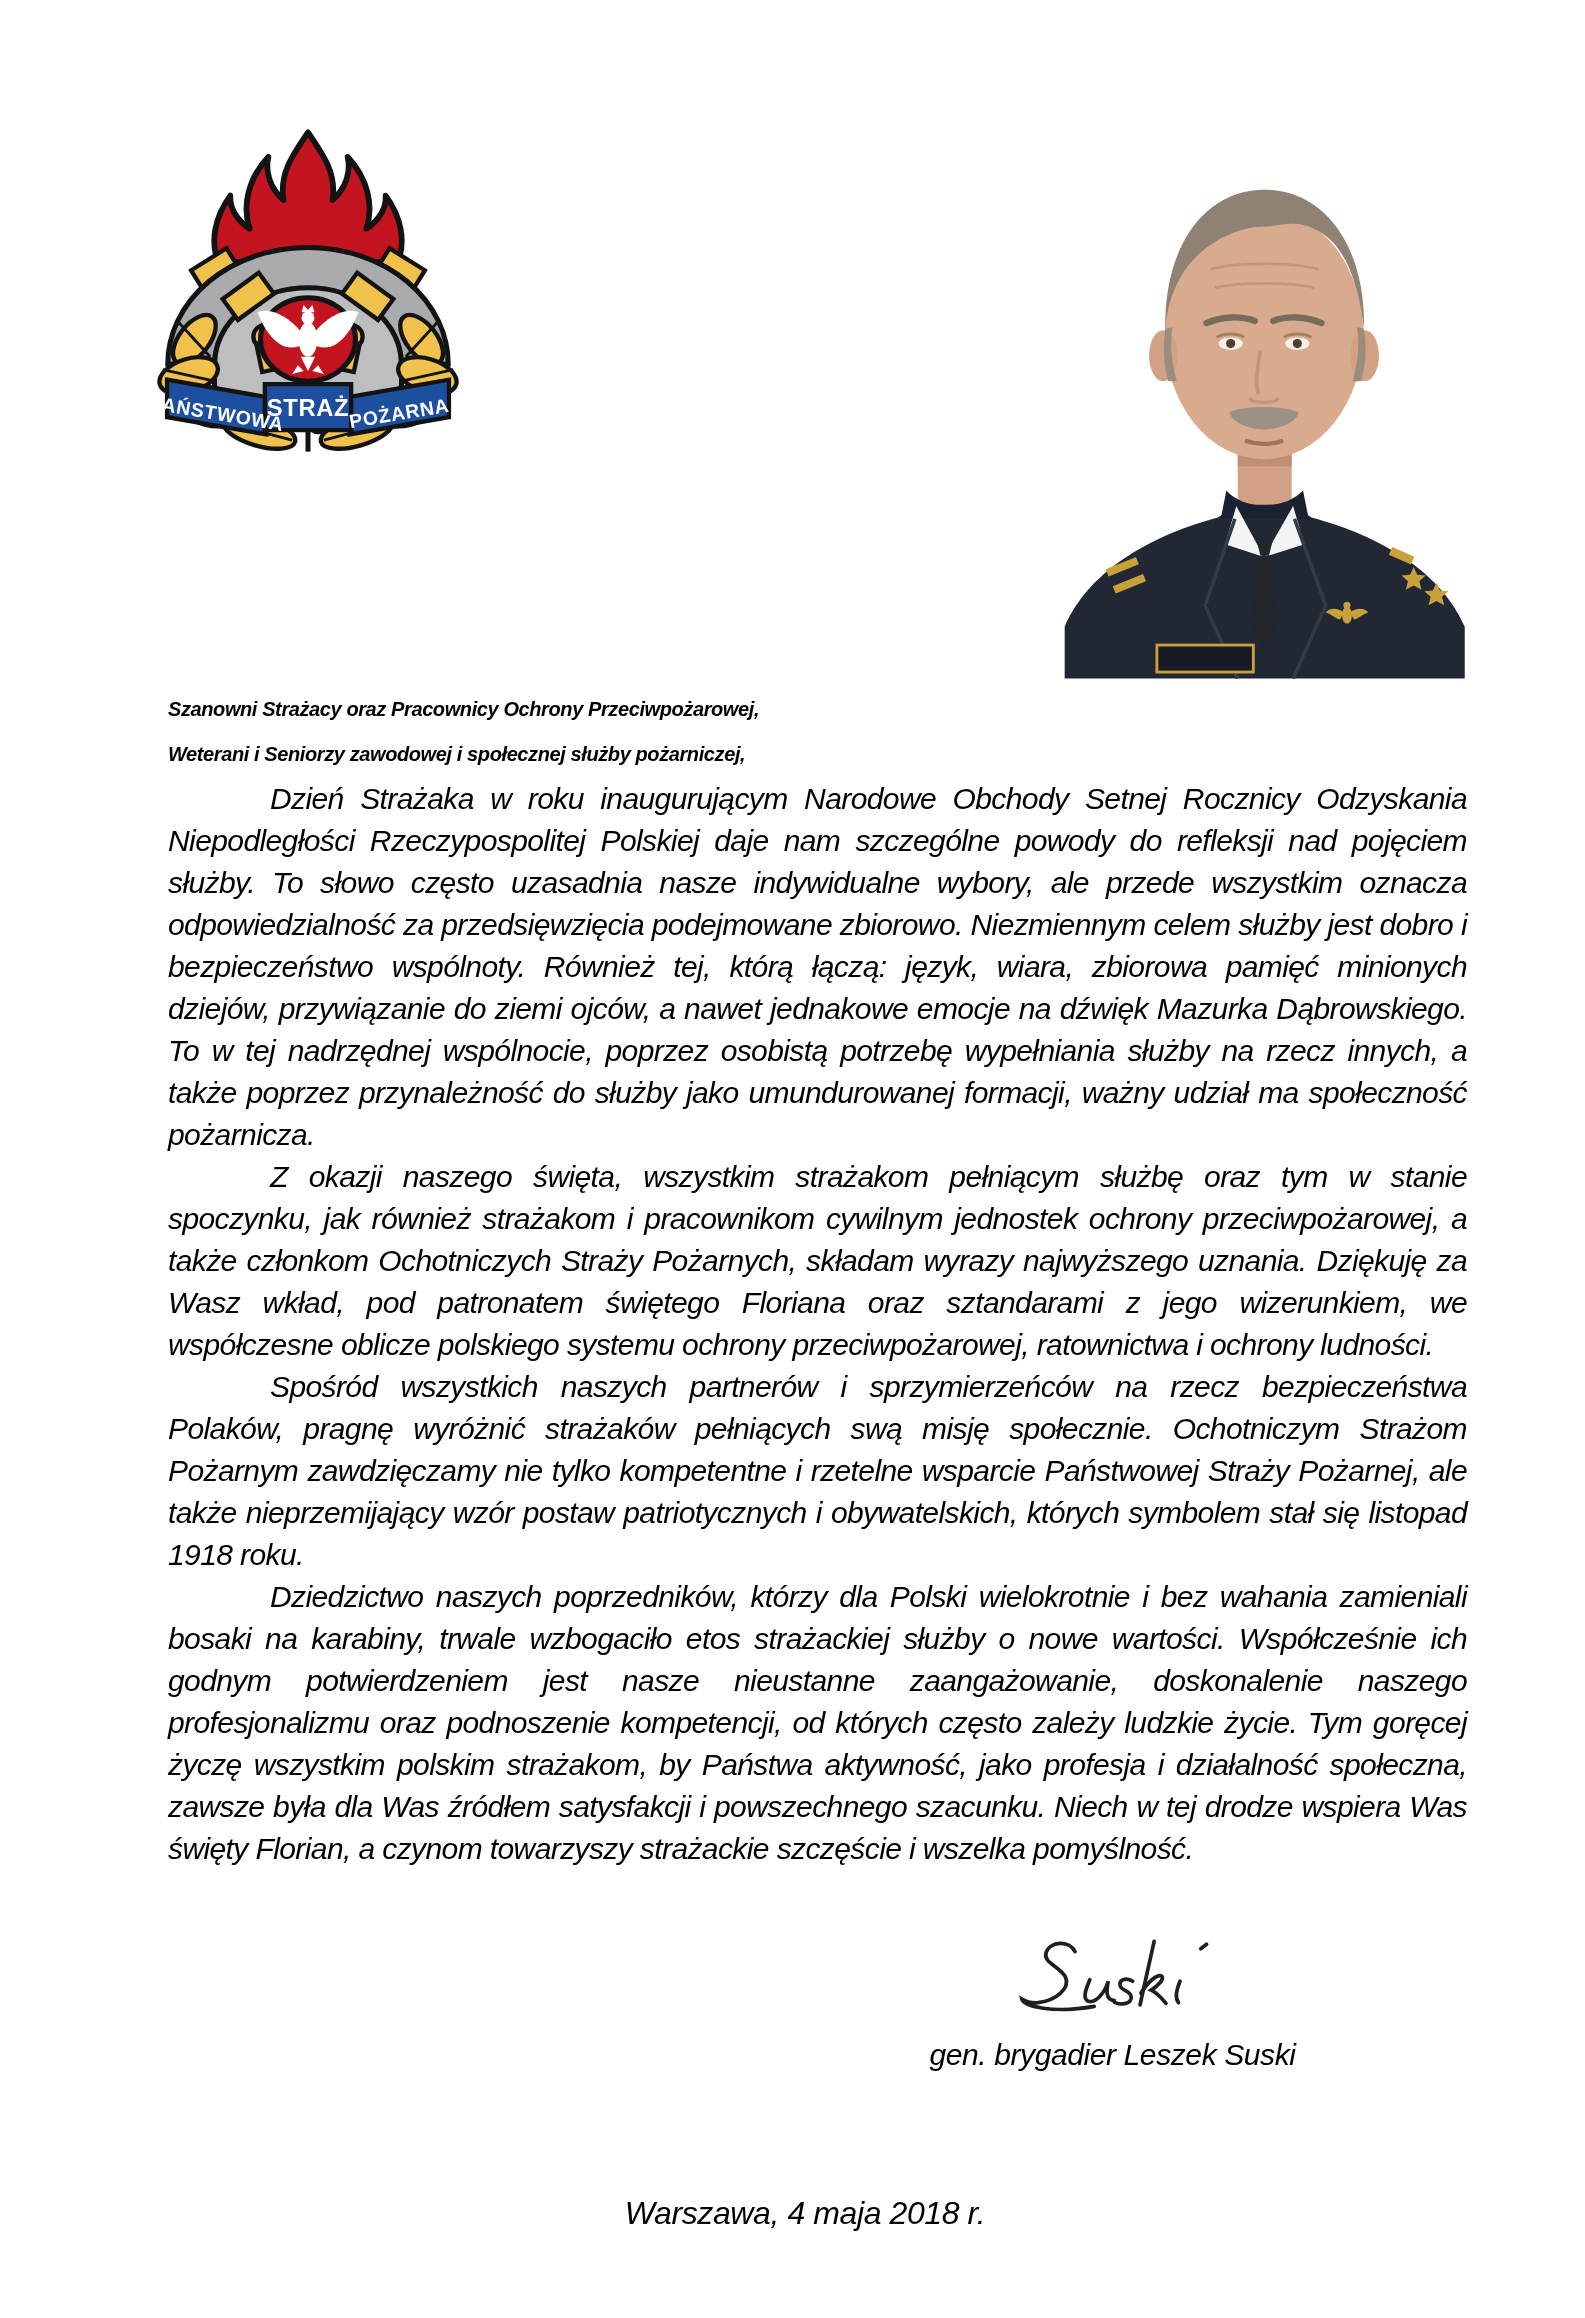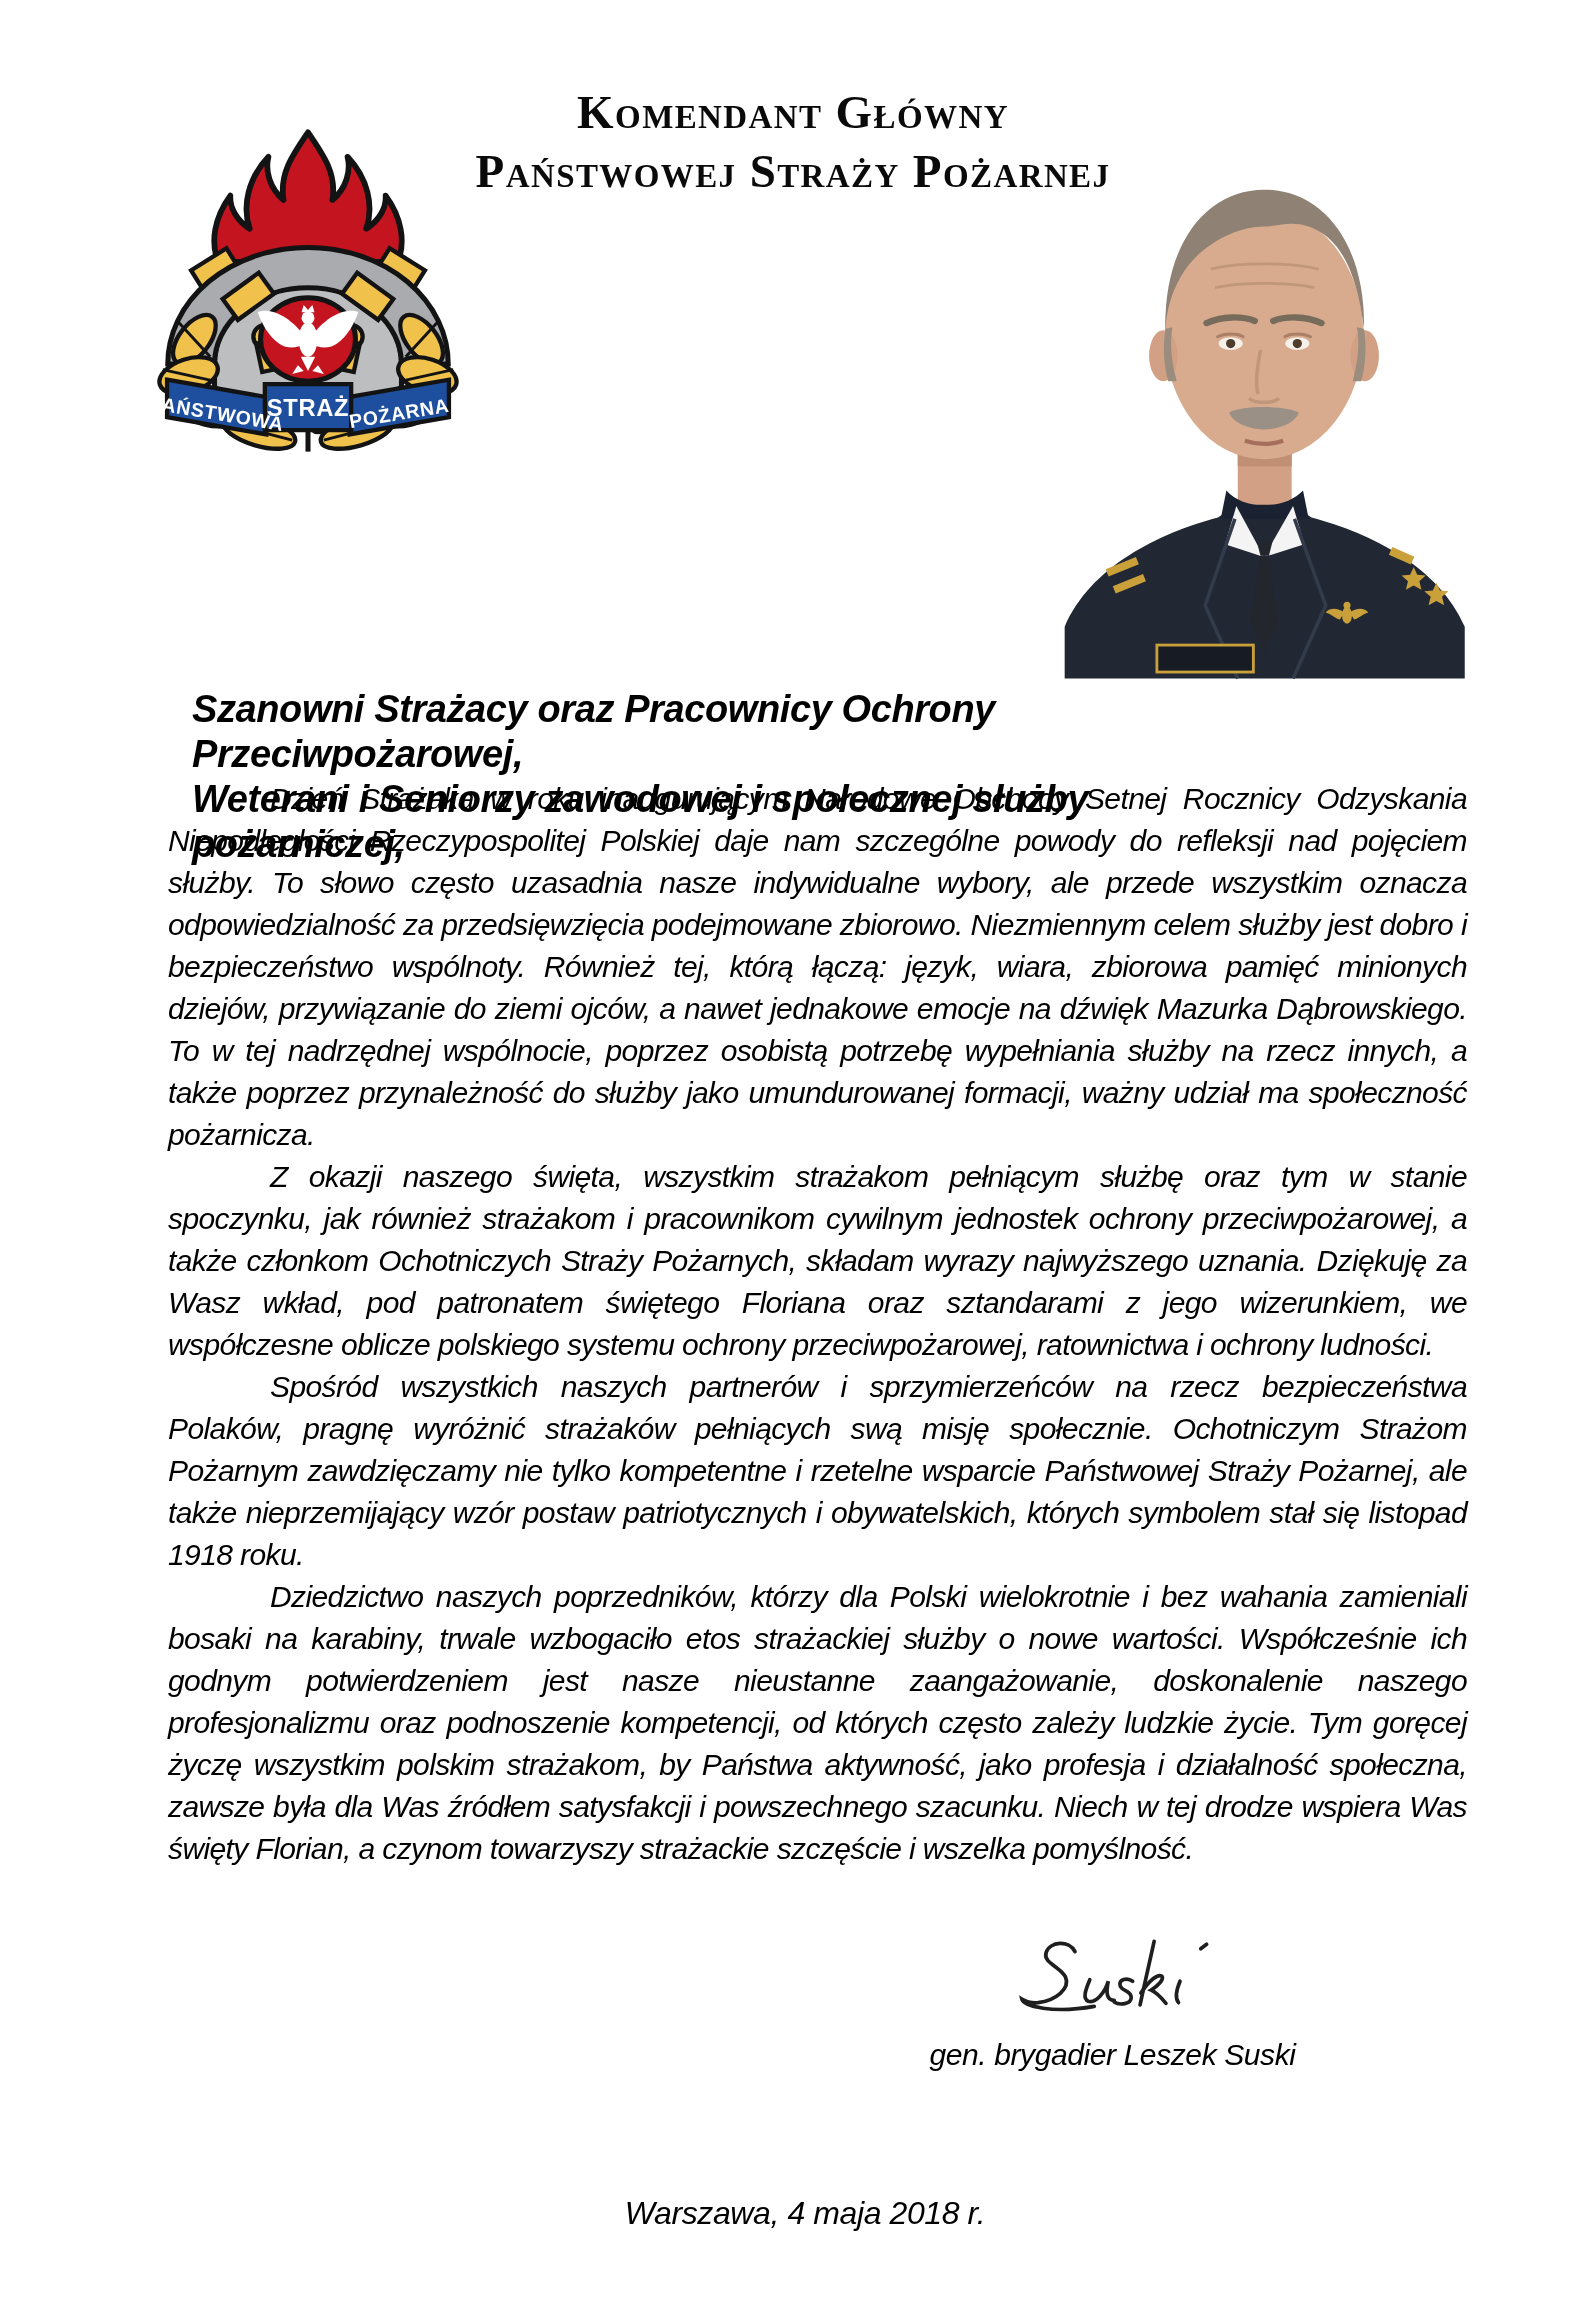--- a/index.html
+++ b/index.html
@@ -44,26 +44,25 @@
     position:absolute;
     left:1059px; top:120px;
     width:410px; height:560px;
   }
   .portrait svg{width:100%;height:100%;}
   
   .salutation{
     position:absolute;
     left:168px; top:687px;
     width:1060px;
-    font-size:38px;
+    font-size:20px;
     line-height:45px;
     font-weight:bold;
     font-style:italic;
     letter-spacing:-0.4px;
-    margin-left:24px;
   }
   .body-text{
     position:absolute;
     left:168px; top:778px;
     width:1299px;
     font-size:30px;
     line-height:42px;
     font-style:italic;
     letter-spacing:-0.6px;
     text-align:justify;
@@ -93,24 +92,20 @@
     font-size:32px;
     font-style:italic;
     letter-spacing:-0.4px;
   }
 </style>
 </head>
 <body>
 
 <div class="page">
 
-  <div class="title-block">
-    <div>Komendant Główny</div>
-    <div>Państwowej Straży Pożarnej</div>
-  </div>
 
   <div class="emblem">
     <svg viewBox="0 0 420 460" xmlns="http://www.w3.org/2000/svg">
 
       <g stroke="#131313" stroke-width="8" stroke-linejoin="round" fill="#c41420">
         <path d="M210,8
                  C232,40 250,66 244,102
                  C263,86 270,62 265,42
                  C293,72 302,110 291,142
                  C310,130 319,112 318,96

